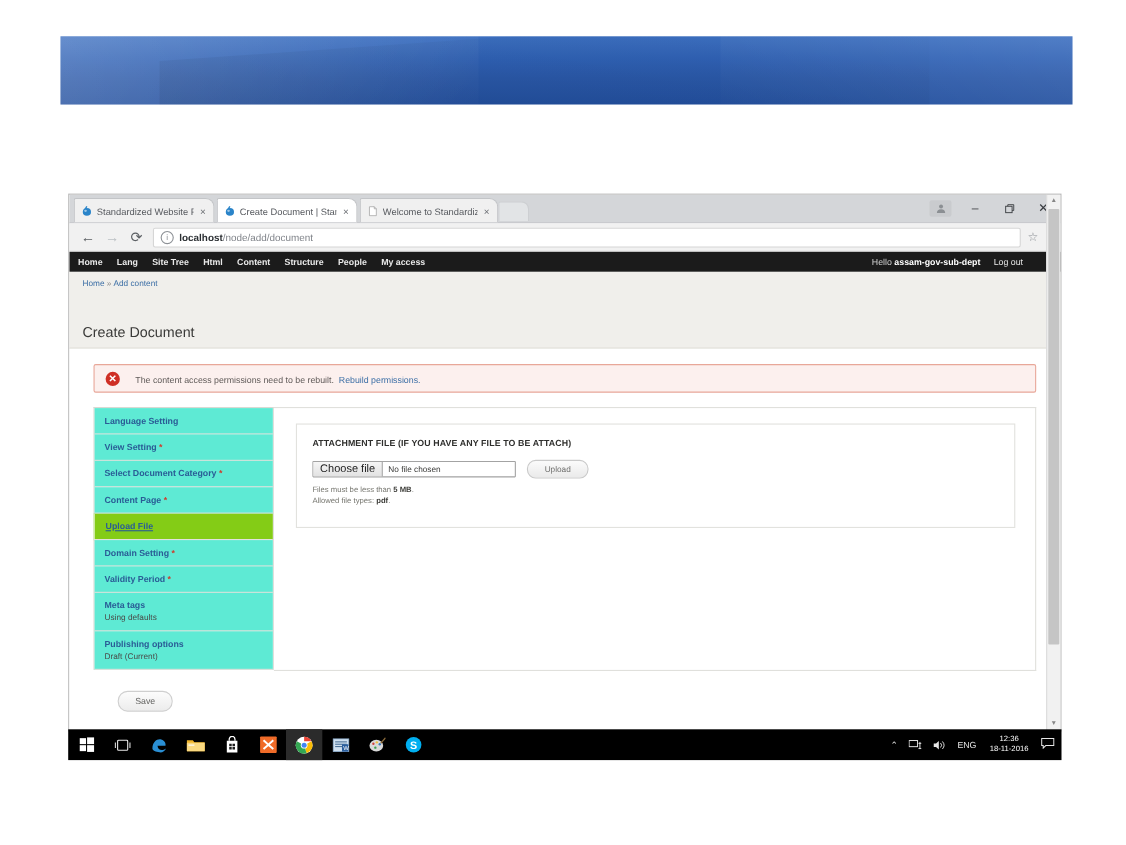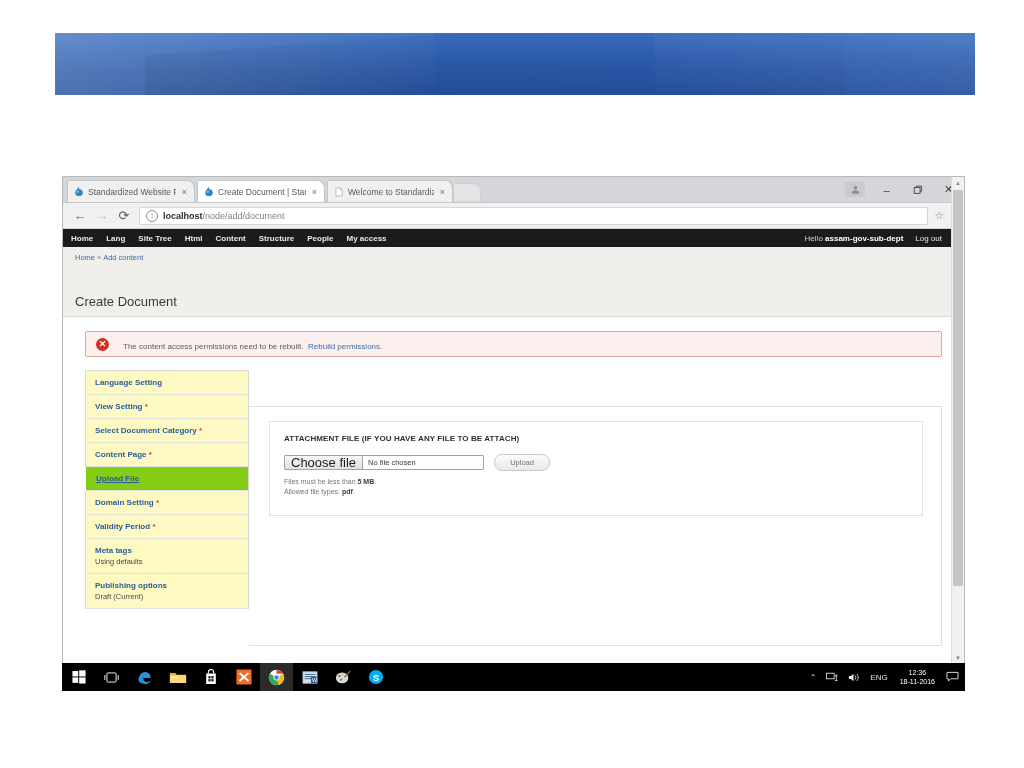--- a/index.html
+++ b/index.html
@@ -192,21 +192,21 @@
     box-sizing: border-box;
   }
   .admin-link {
     color: #e8e8e8;
     font-size: 8px;
     font-weight: bold;
     margin-right: 13px;
     white-space: nowrap;
   }
   #admin-right {
-    position: absolute; right: 22px; top: 0;
+    position: absolute; right: 34px; top: 0;
     height: 18px;
     display: flex; align-items: center;
   }
   #admin-hello { color: #cfcfcf; font-size: 8px; margin-right: 12px; }
   #admin-hello b { color: #ffffff; }
   #admin-logout { color: #e8e8e8; font-size: 8px; font-weight: normal; }
 
   
   #page-head {
     background: #f0efeb;
@@ -259,21 +259,21 @@
     width: 164px;
     flex: 0 0 auto;
     border: 1px solid #d9d9d3;
     border-bottom: none;
     box-sizing: border-box;
     background: #fbfbf9;
   }
   .vtab {
     border-bottom: 1px solid #e2e2dc;
     padding: 7px 9px 7px 9px;
-    background: #fef9c3;
+    background: #5eead4;
     box-sizing: border-box;
   }
   .vtab.selected {
     background: #84cc16;
     border-left: 1px solid #ffffff;
     margin-left: -1px;
     padding-left: 10px;
   }
   .vtab-title {
     font-size: 8px; font-weight: bold; color: #2a5d96;
@@ -283,21 +283,20 @@
   .vtab-sub { font-size: 7.5px; color: #4a4a48; margin-top: 2px; }
 
   #panel {
     flex: 1 1 auto;
     min-height: 240px;
     border: 1px solid #e0e0dc;
     border-left: none;
     box-sizing: border-box;
     background: #ffffff;
     padding: 14px 0 0 0;
-    margin-top: 36px;
   }
   #fieldset {
     margin: 0 18px 0 20px;
     border: 1px solid #e2e2de;
     background: #ffffff;
     padding: 12px 14px 18px 14px;
     box-sizing: border-box;
   }
   #fieldset-legend {
     font-size: 8px; font-weight: bold; color: #2f2f2d;
@@ -313,21 +312,21 @@
     display: flex; align-items: stretch;
     height: 15px;
     border: 1px solid #a3a3a3;
     background: #ffffff;
     border-radius: 1px;
     box-sizing: border-box;
   }
   #choose-file-btn {
     background: linear-gradient(180deg,#f6f6f6,#e2e2e2);
     border-right: 1px solid #a3a3a3;
-    font-size: 13px;
+    font-size: 10px;
     color: #1c1c1c;
     display: flex; align-items: center;
     padding: 0 6px;
     white-space: nowrap;
   }
   #file-name {
     width: 110px;
     font-size: 7.5px; color: #3a3a38;
     display: flex; align-items: center;
     padding: 0 5px;

